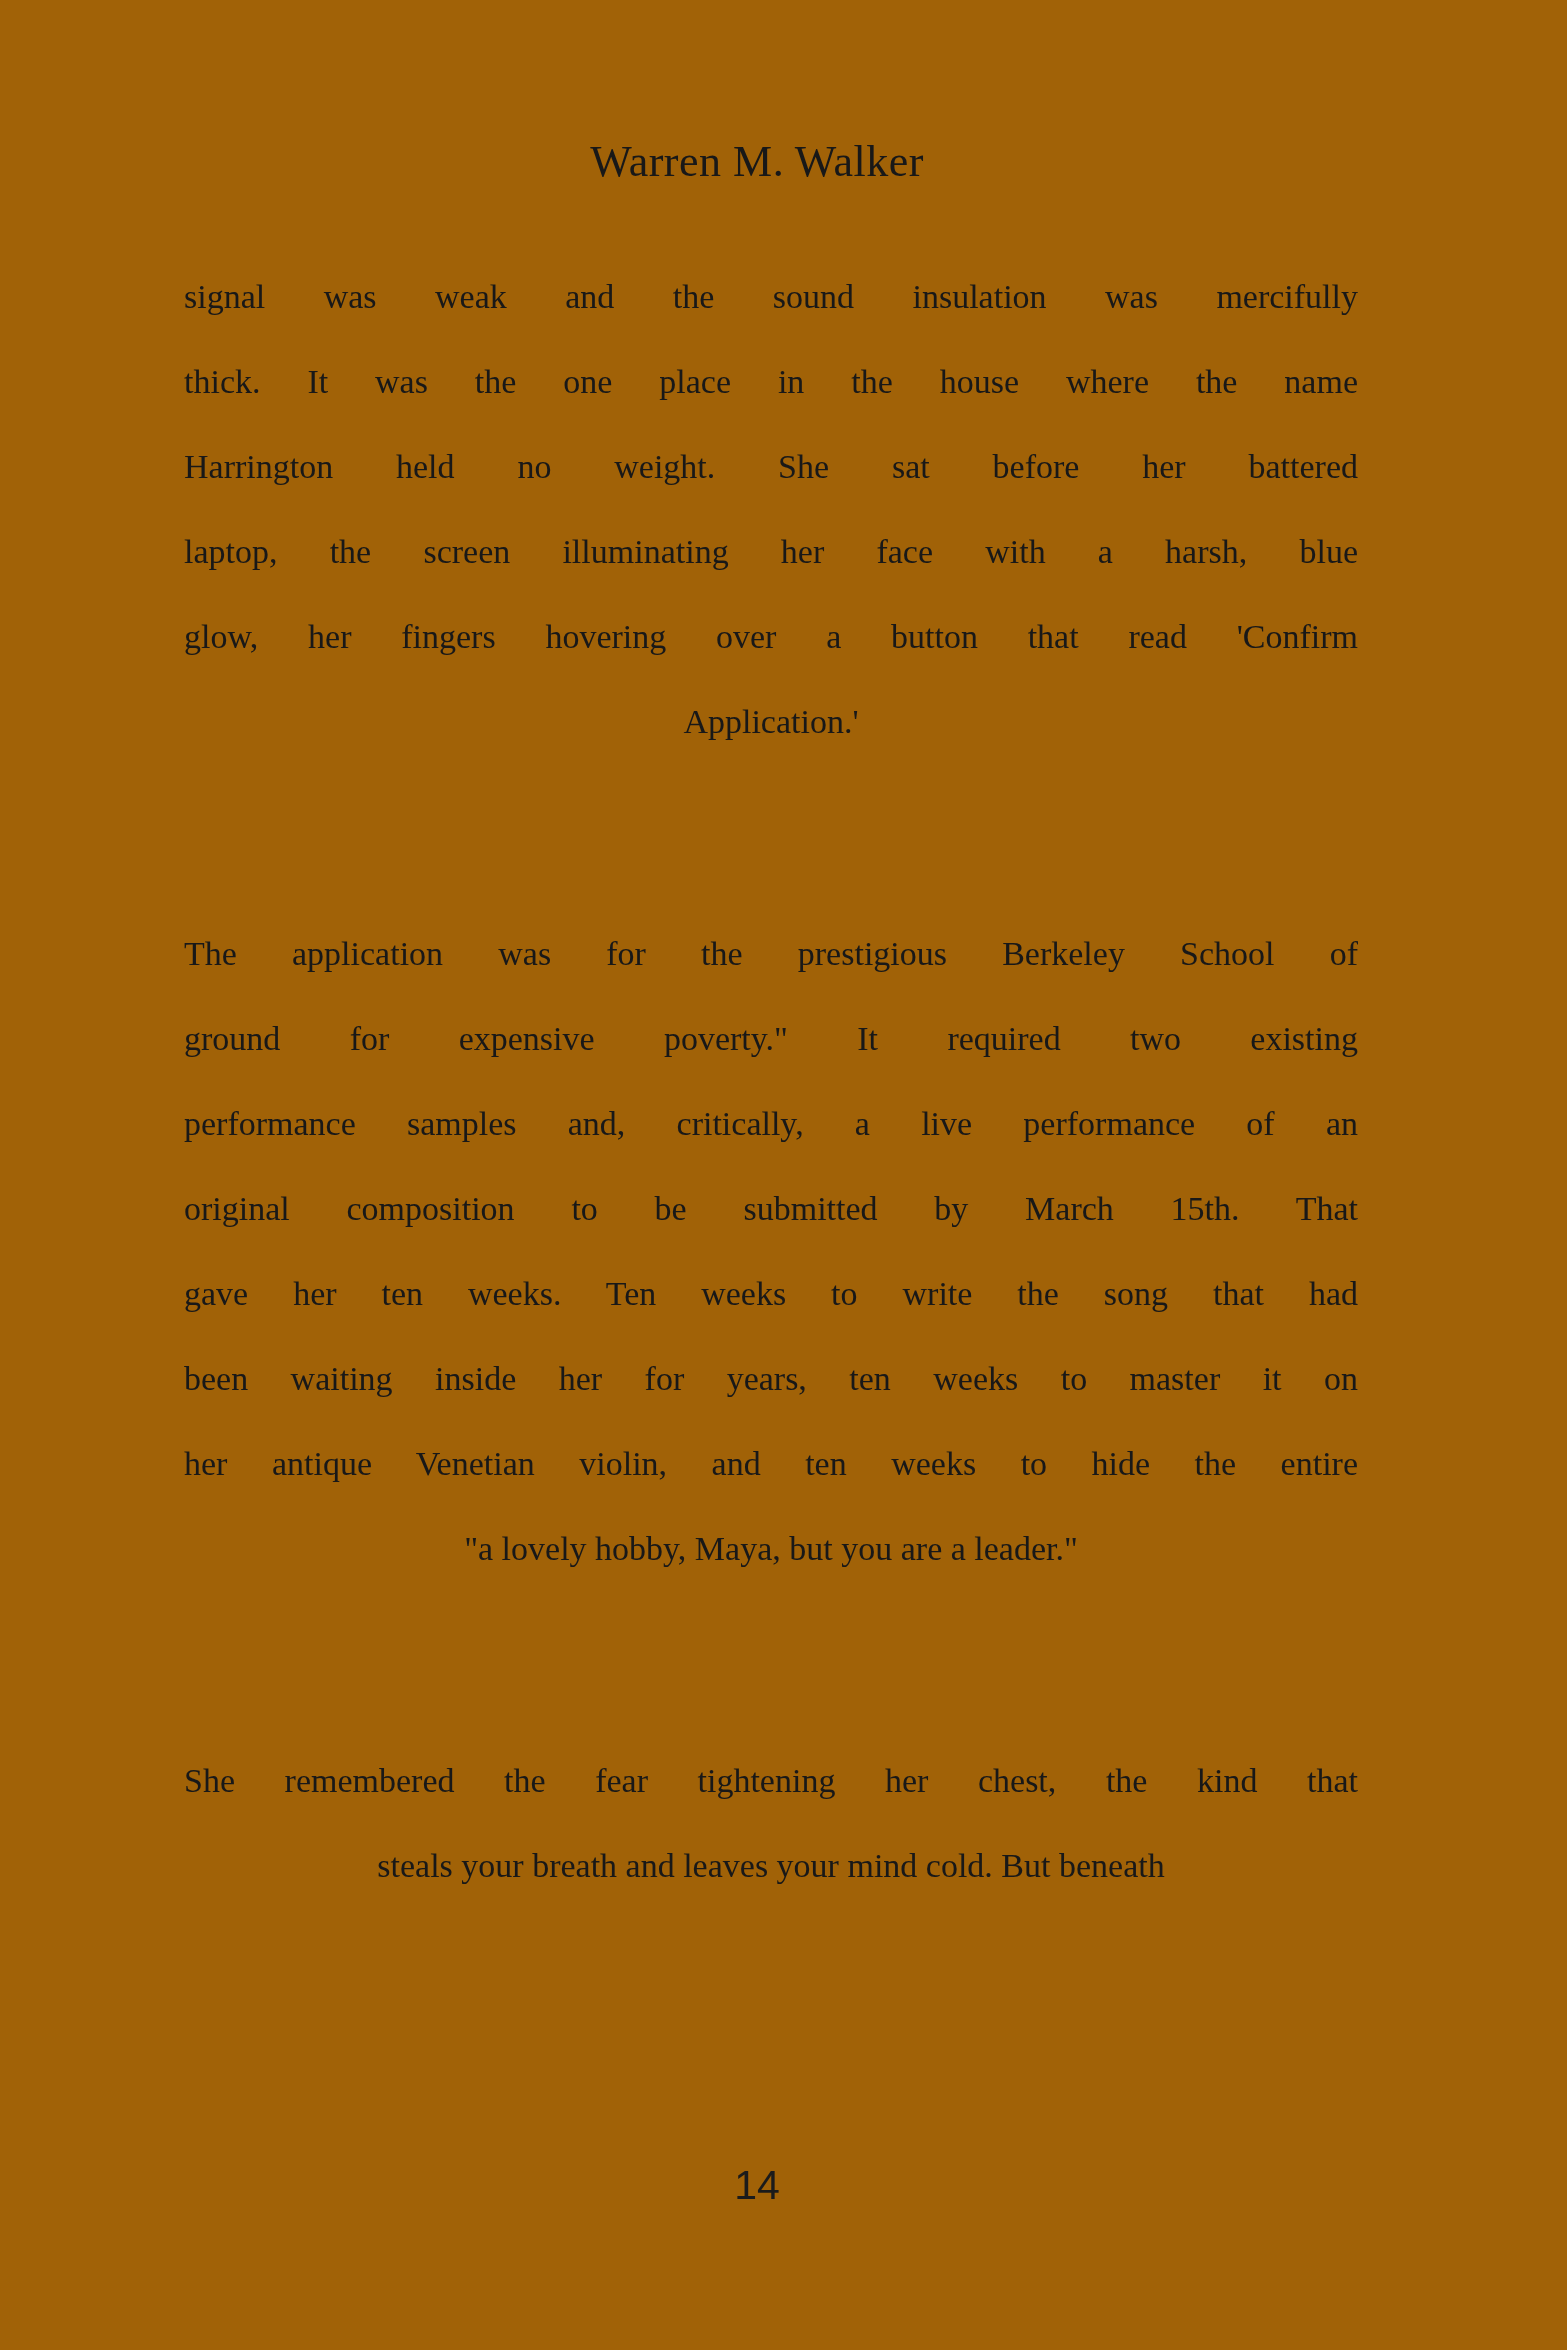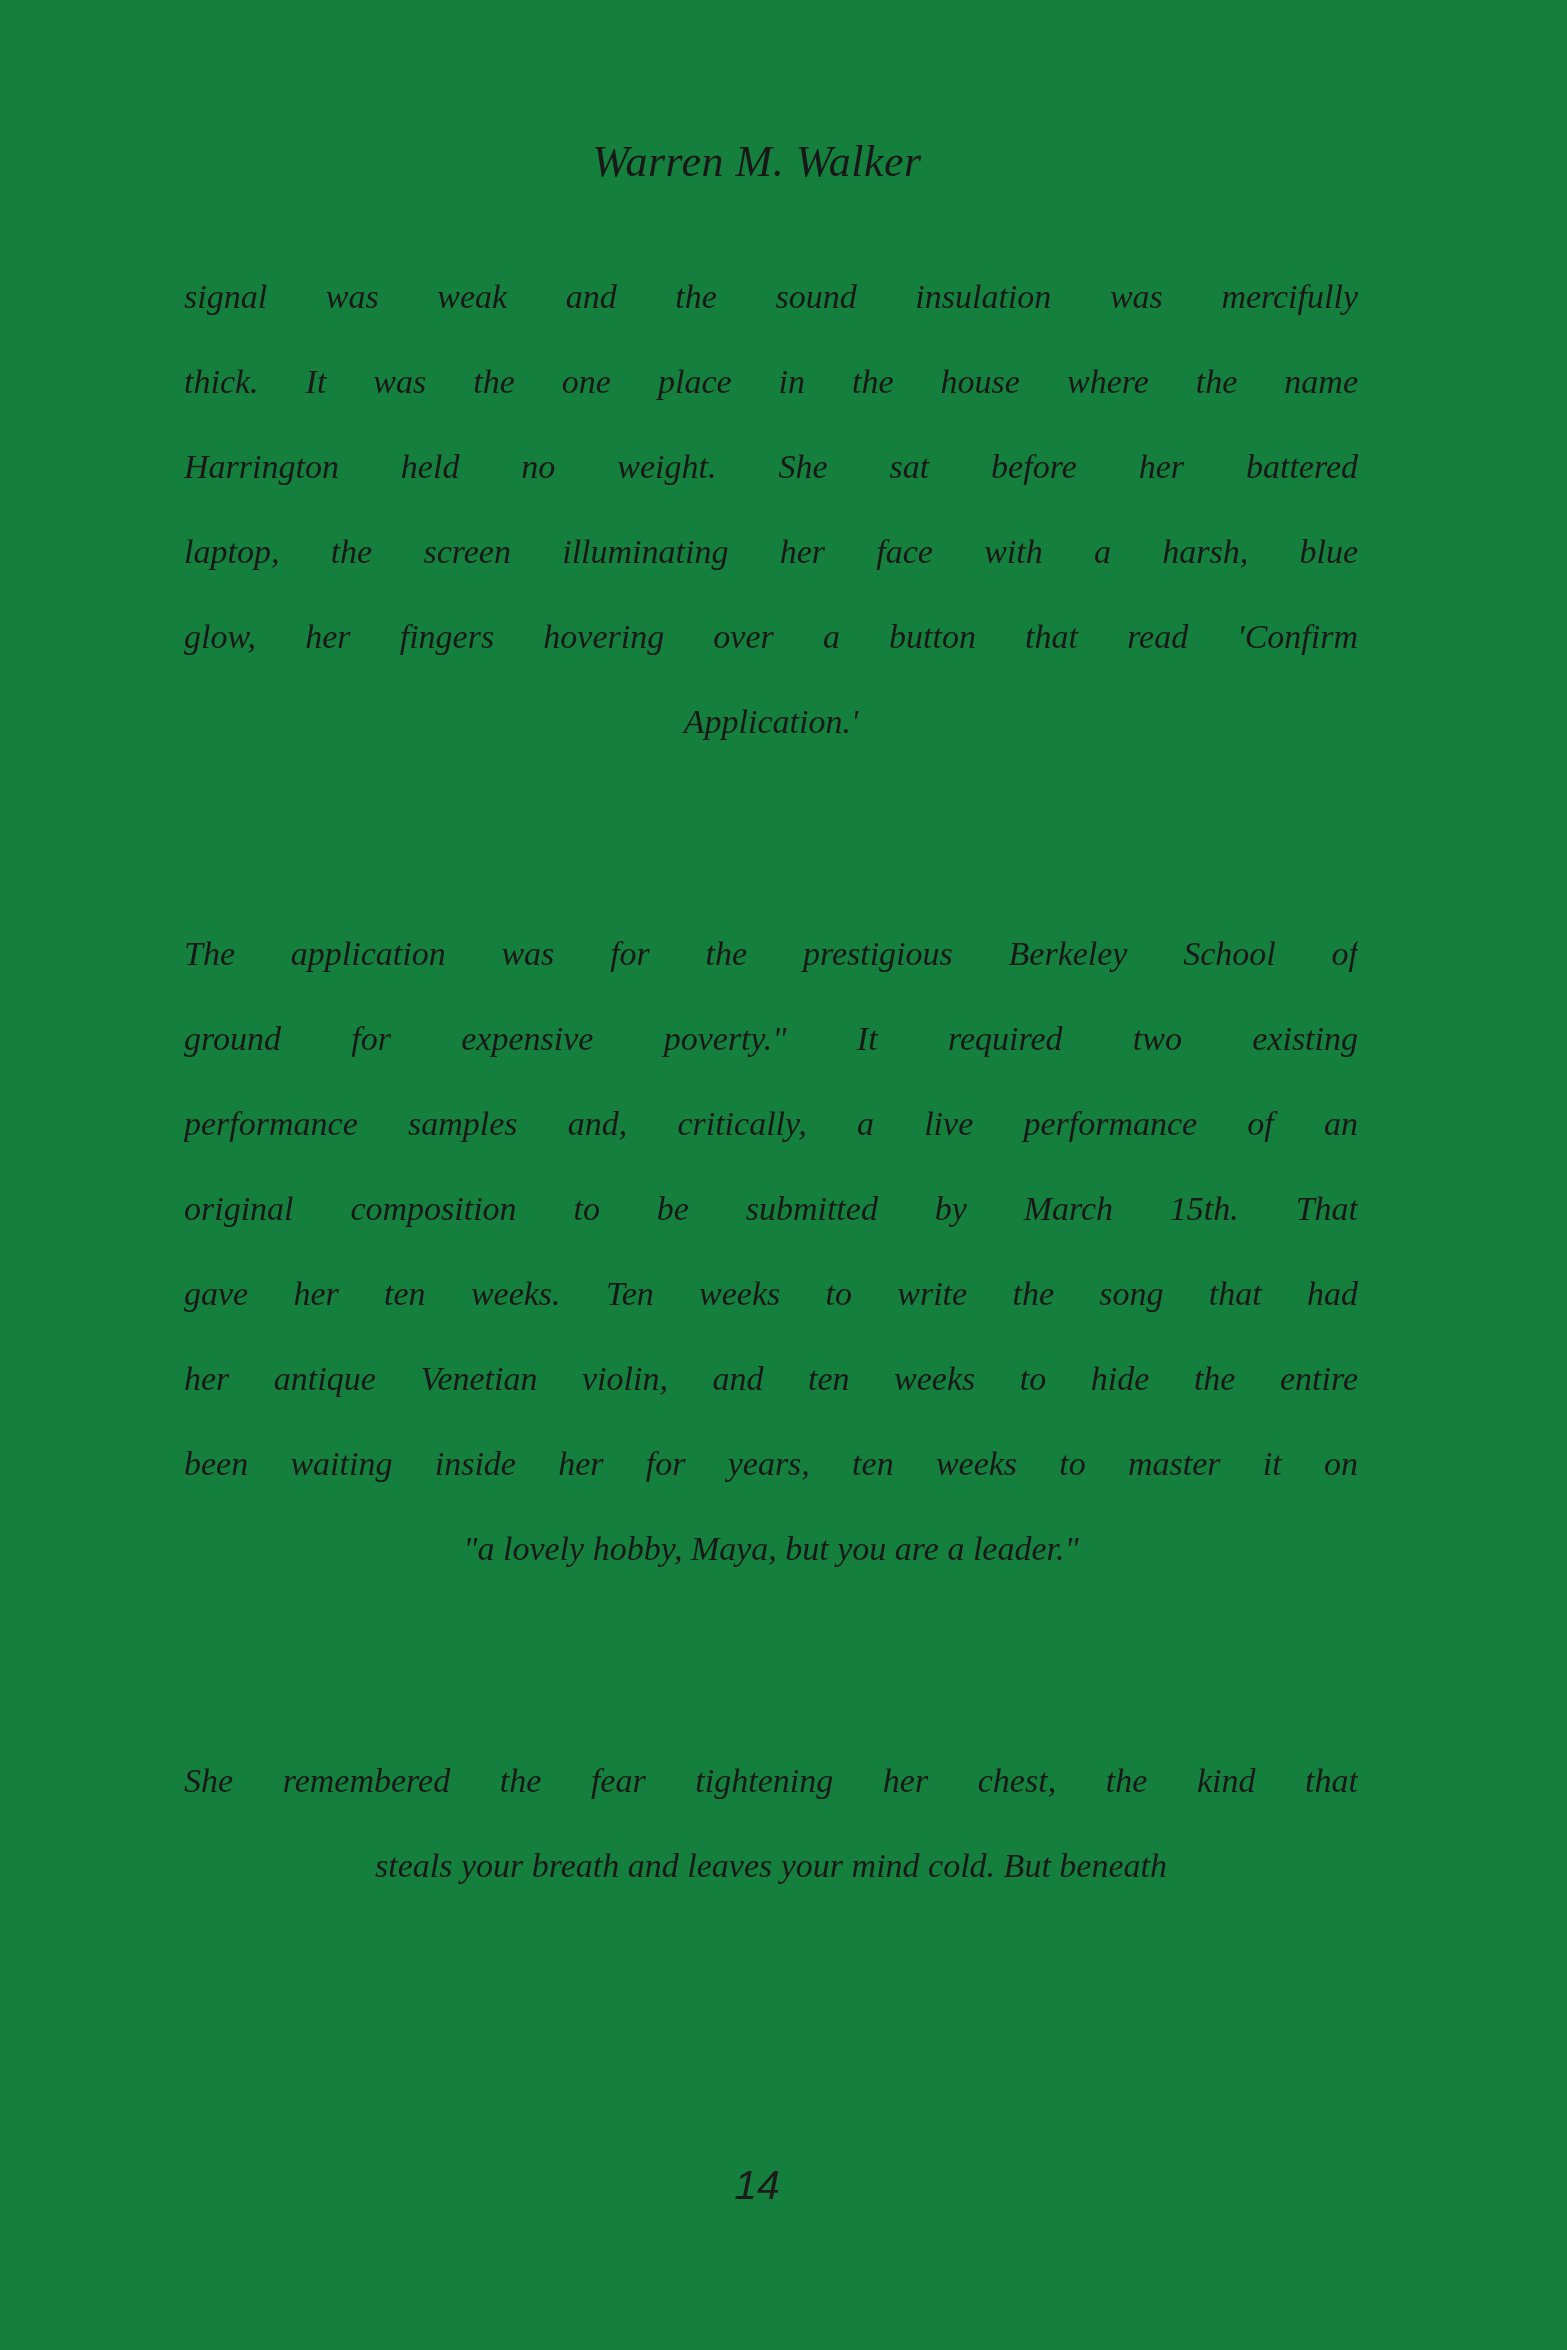--- a/index.html
+++ b/index.html
@@ -58,40 +58,40 @@
     text-align: center;
     font-family: "Liberation Sans", "DejaVu Sans", sans-serif;
     font-size: 41px;
     line-height: 41px;
     color: #1b1b1b;
   }
 </style>
 </head>
 <body>
 
-<div class="page" style="background: #15803d; color: rgb(24, 24, 24); font-style: italic;">
+<div class="page" style="background: #a16207; color: rgb(24, 24, 24);">
   <div class="running-header">Warren M. Walker</div>
 
   <div class="body-text">
       <div class="paragraph">
         <div class="line">signal was weak and the sound insulation was mercifully</div>
         <div class="line">thick. It was the one place in the house where the name</div>
         <div class="line">Harrington held no weight. She sat before her battered</div>
         <div class="line">laptop, the screen illuminating her face with a harsh, blue</div>
         <div class="line">glow, her fingers hovering over a button that read 'Confirm</div>
         <div class="line last">Application.'</div>
       </div>
       <div class="paragraph">
         <div class="line">The application was for the prestigious Berkeley School of</div>
         <div class="line">ground for expensive poverty." It required two existing</div>
         <div class="line">performance samples and, critically, a live performance of an</div>
         <div class="line">original composition to be submitted by March 15th. That</div>
         <div class="line">gave her ten weeks. Ten weeks to write the song that had</div>
+        <div class="line">been waiting inside her for years, ten weeks to master it on</div>
         <div class="line">her antique Venetian violin, and ten weeks to hide the entire</div>
-        <div class="line">been waiting inside her for years, ten weeks to master it on</div>
         <div class="line last">"a lovely hobby, Maya, but you are a leader."</div>
       </div>
       <div class="paragraph">
         <div class="line">She remembered the fear tightening her chest, the kind that</div>
         <div class="line last">steals your breath and leaves your mind cold. But beneath</div>
       </div>
     </div>
 
   <div class="page-number">14</div>
 </div>

